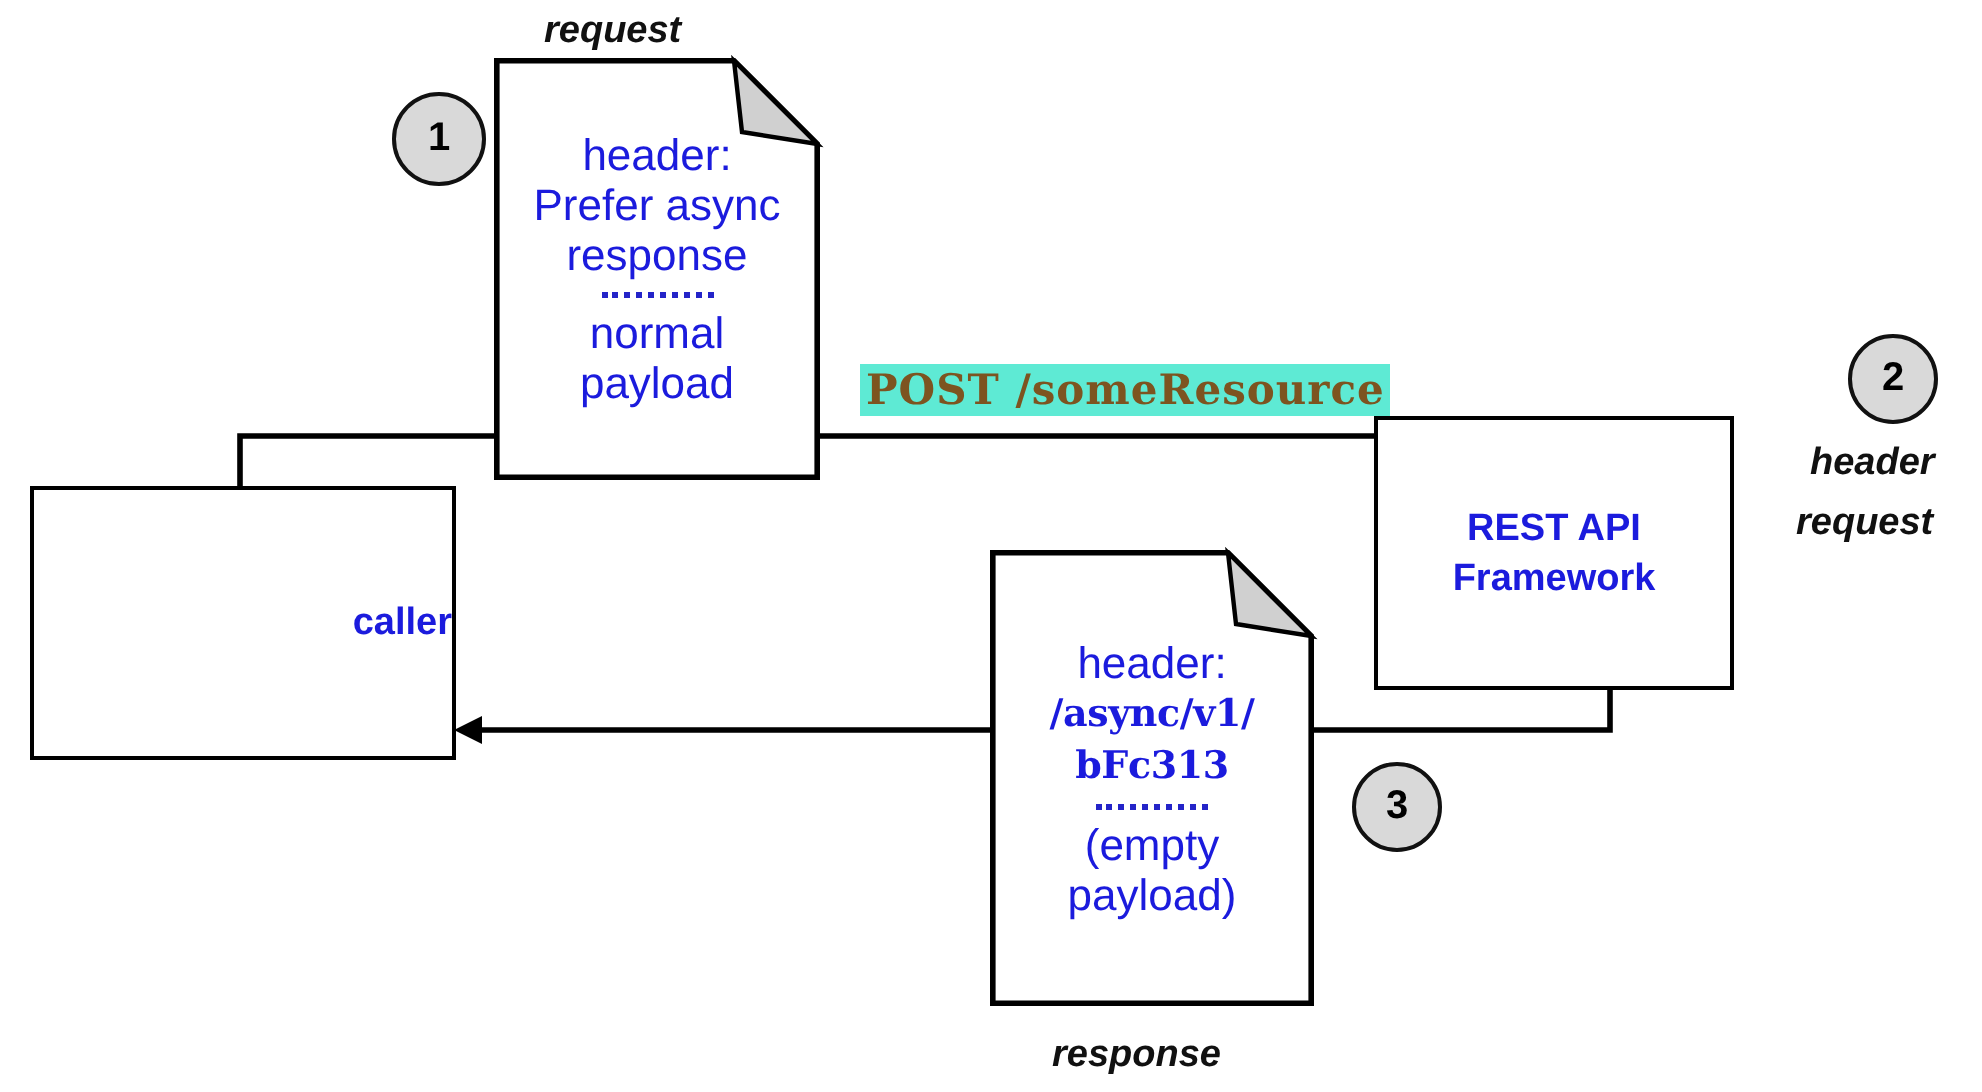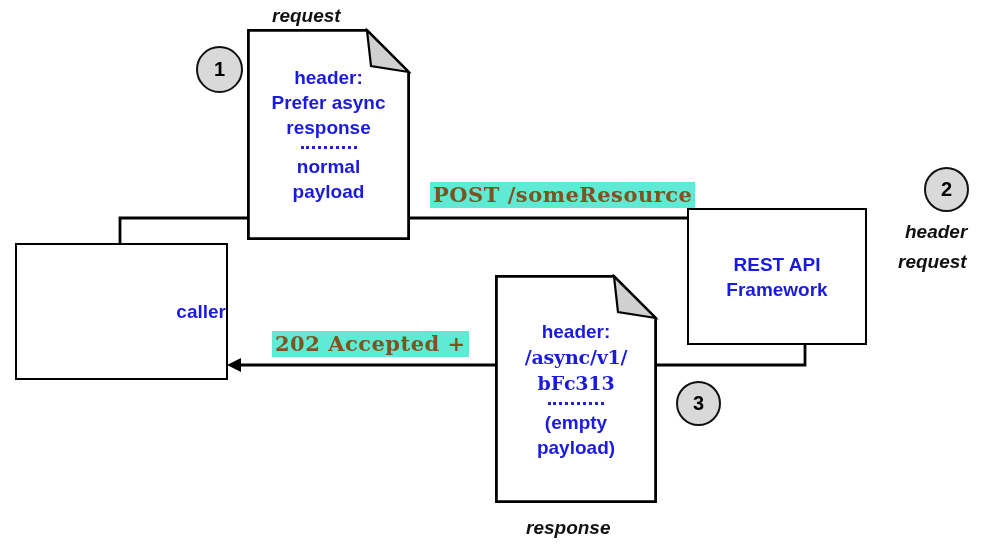--- a/index.html
+++ b/index.html
@@ -50,22 +50,22 @@
     width: 100%;
     height: 100%;
     display: flex;
     flex-direction: column;
     align-items: center;
     justify-content: center;
     box-sizing: border-box;
   }
   .doc-line {
     color: #1b1bdd;
-    font-weight: bold;
-    font-size: 19px;
+    font-weight: normal;
+    font-size: 22px;
     line-height: 25px;
     white-space: nowrap;
     font-family: "Liberation Sans", sans-serif;
     text-align: center;
   }
   .doc-line.mono {
     font-family: "DejaVu Serif", "Liberation Serif", serif;
     font-weight: bold;
     font-size: 19px;
     line-height: 26px;
@@ -184,21 +184,20 @@
       <div class="doc-line mono">/async/v1/</div>
       <div class="doc-line mono">bFc313</div>
       <div class="doc-sep"></div>
       <div class="doc-line">(empty</div>
       <div class="doc-line">payload)</div>
     </div>
   </div>
 
   <div class="proto" style="left:430px; top:182px;">POST /someResource</div>
 
-  <div class="proto" style="left:272px; top:331px;">202 Accepted +</div>
 
   <div class="step-circle" style="left:196px; top:46px; width:47px; height:47px;">1</div>
 
   <div class="step-circle" style="left:924px; top:167px; width:45px; height:45px;">2</div>
 
   <div class="step-circle" style="left:676px; top:381px; width:45px; height:45px;">3</div>
 
   <div class="caption" style="left:272px; top:3px;">request</div>
 
   <div class="caption" style="left:526px; top:515px;">response</div>

